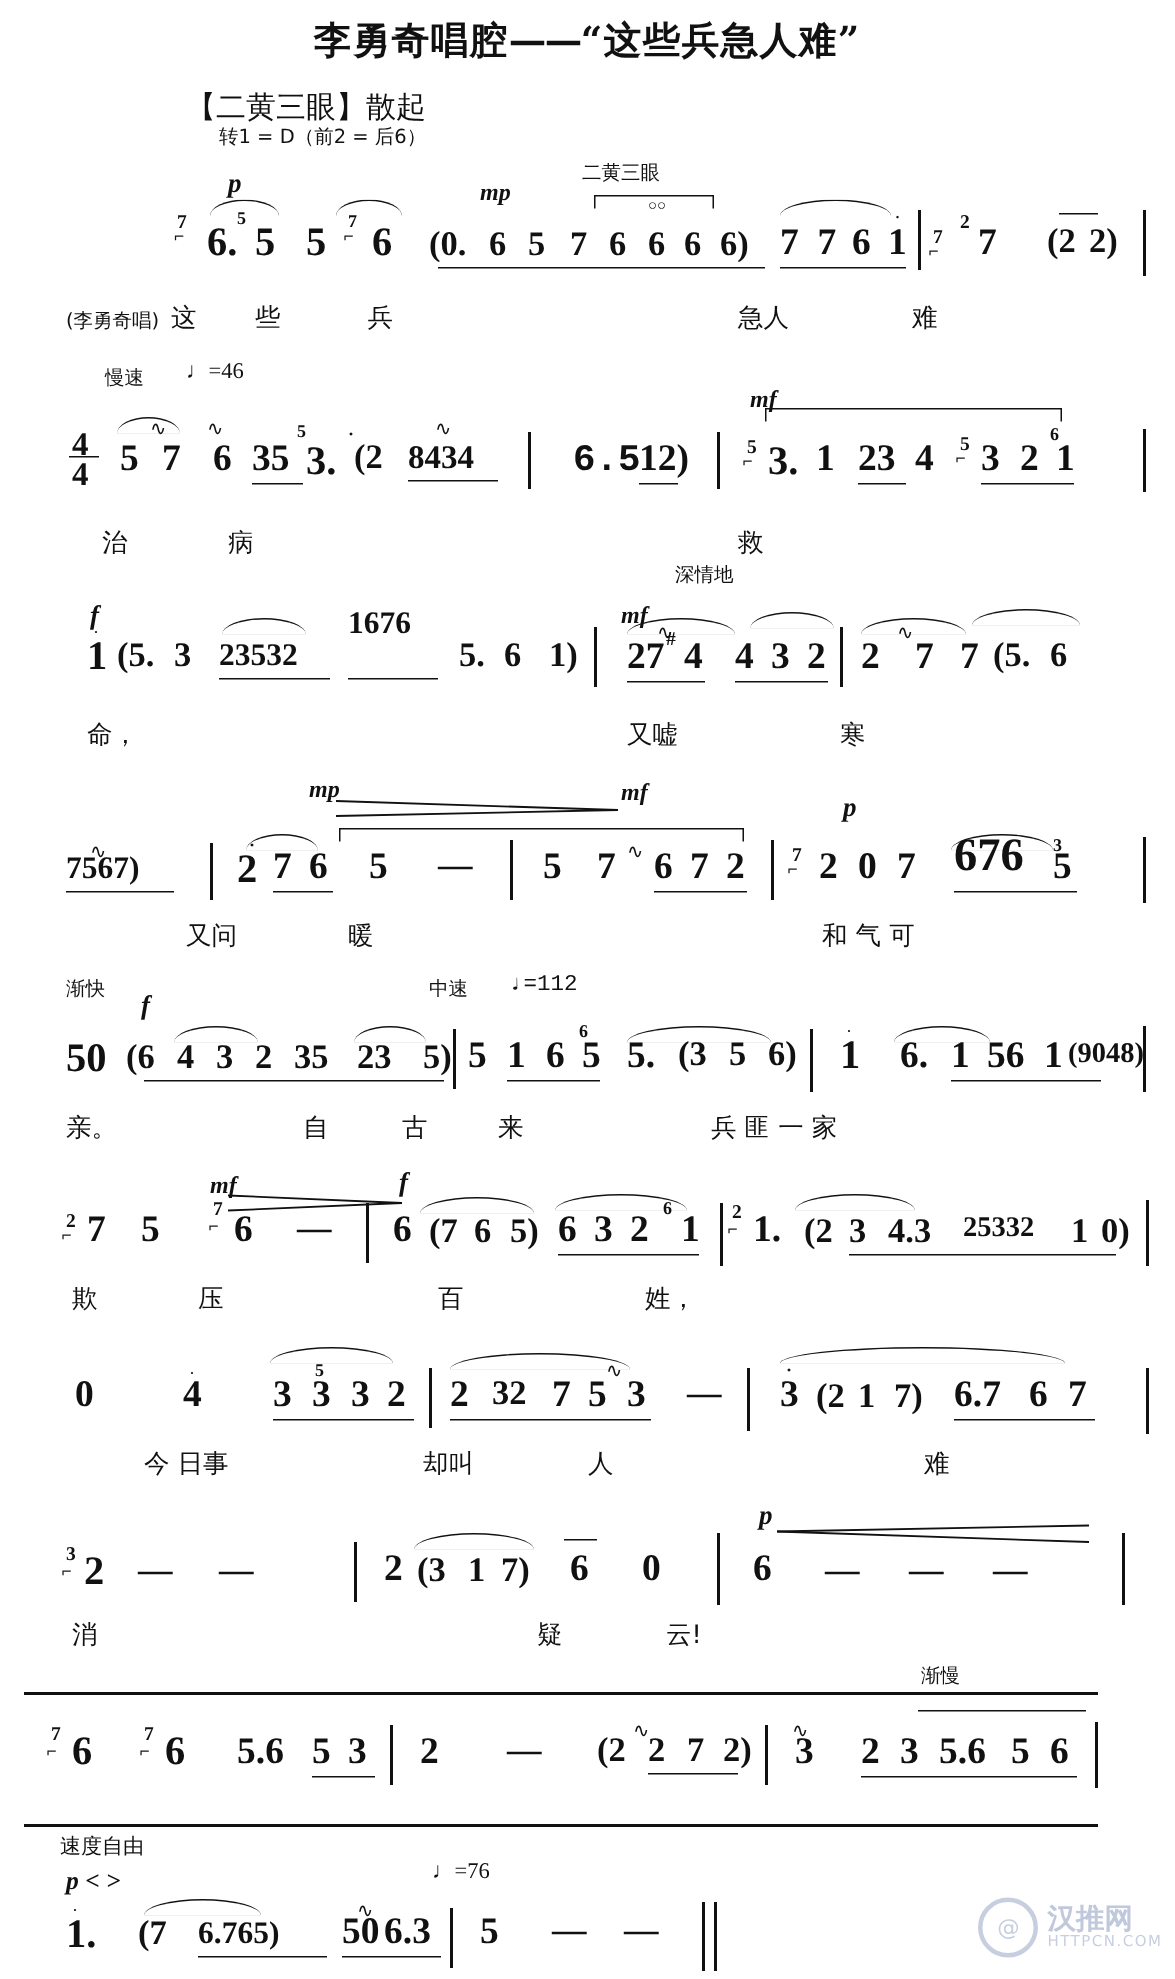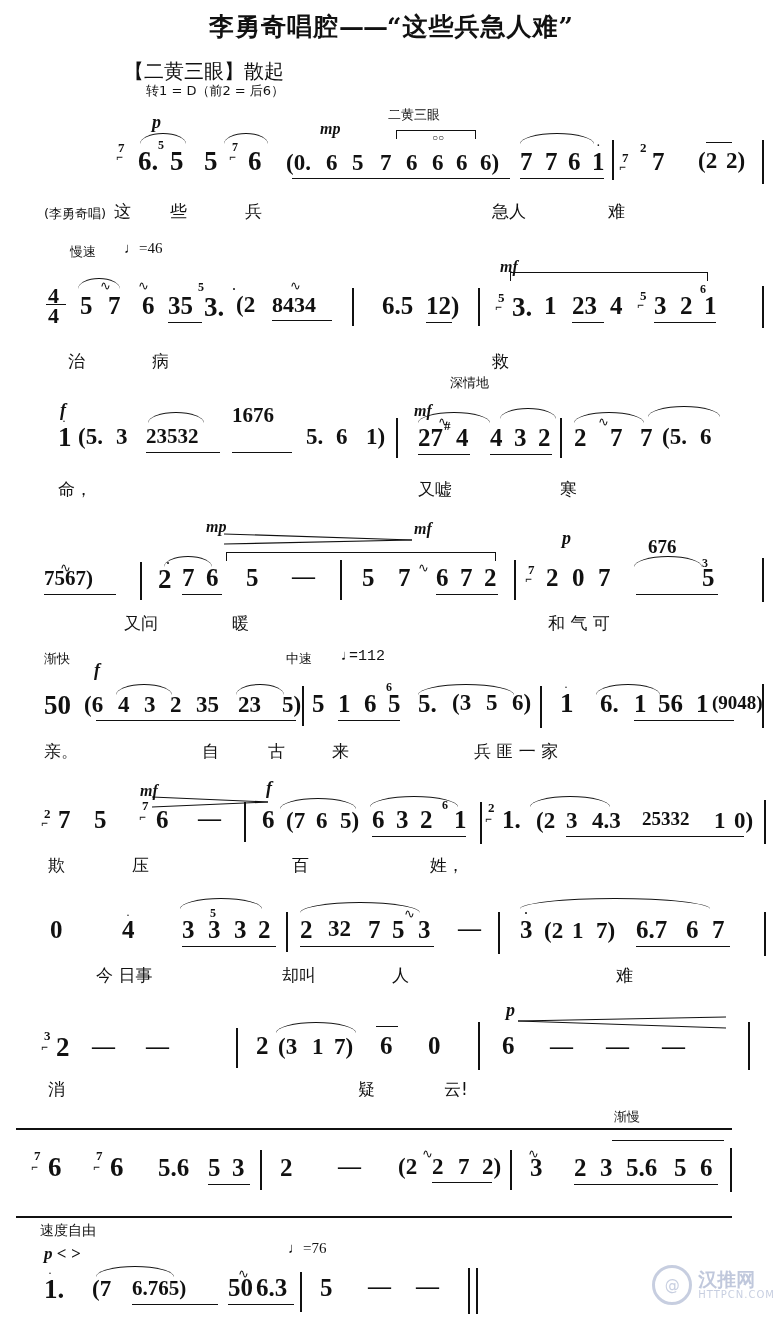--- a/index.html
+++ b/index.html
@@ -206,21 +206,21 @@
   <div class="t num" style="left:142px; top:292px; font-size:25px;">6</div>
   <div class="t num" style="left:168px; top:292px; font-size:25px;">35</div>
   <div class="hline" style="left:168px; top:322px; width:34px;"></div>
   <div class="t num" style="left:198px; top:280px; font-size:12px;">5</div>
   <div class="t num" style="left:204px; top:292px; font-size:27px;">3.</div>
   <div class="t num" style="left:236px; top:292px; font-size:23px;">(2</div>
   <div class="t num" style="left:232px; top:282px; font-size:12px;">·</div>
   <div class="t num" style="left:272px; top:292px; font-size:22px;">8434</div>
   <div class="hline" style="left:272px; top:320px; width:60px;"></div>
   <div class="vline" style="left:352px; top:288px; height:38px;"></div>
-  <div class="t num" style="left:382px; top:292px; font-size:25px;">6.5</div>
+  <div class="t num" style="left:382px; top:292px; font-size:25px;font-family:Liberation Mono, monospace;">6.5</div>
   <div class="t num" style="left:426px; top:292px; font-size:25px;">12)</div>
   <div class="hline" style="left:426px; top:322px; width:26px;"></div>
   <div class="vline" style="left:478px; top:288px; height:38px;"></div>
 
   <div class="tie-box" style="left:510px; top:272px; width:196px;"></div>
   <div class="t num" style="left:498px; top:290px; font-size:13px;">5</div>
   <div class="t num" style="left:495px; top:300px; font-size:12px;">⌐</div>
   <div class="t num" style="left:512px; top:292px; font-size:27px;">3.</div>
   <div class="t num" style="left:544px; top:292px; font-size:25px;">1</div>
   <div class="t num" style="left:572px; top:292px; font-size:25px;">23</div>
@@ -315,21 +315,21 @@
   <div class="t num" style="left:436px; top:564px; font-size:25px;">6</div>
   <div class="t num" style="left:460px; top:564px; font-size:25px;">7</div>
   <div class="t num" style="left:484px; top:564px; font-size:25px;">2</div>
   <div class="hline" style="left:436px; top:594px; width:62px;"></div>
   <div class="vline" style="left:514px; top:560px; height:40px;"></div>
   <div class="t num" style="left:528px; top:562px; font-size:13px;">7</div>
   <div class="t num" style="left:525px; top:572px; font-size:12px;">⌐</div>
   <div class="t num" style="left:546px; top:564px; font-size:25px;">2</div>
   <div class="t num" style="left:572px; top:564px; font-size:25px;">0</div>
   <div class="t num" style="left:598px; top:564px; font-size:25px;">7</div>
-  <div class="t num" style="left:636px; top:536px; font-size:19px;margin-left:12px;">676</div>
+  <div class="t num" style="left:636px; top:552px; font-size:31px;">676</div>
   <div class="t num" style="left:702px; top:556px; font-size:12px;">3</div>
   <div class="t num" style="left:702px; top:564px; font-size:25px;">5</div>
   <div class="hline" style="left:636px; top:594px; width:82px;"></div>
   <div class="vline" style="left:762px; top:558px; height:44px;"></div>
 
   <div class="t lyric" style="left:124px; top:612px;">又问</div>
   <div class="t lyric" style="left:232px; top:612px;">暖</div>
   <div class="t lyric" style="left:548px; top:612px;">和 气 可</div>
 
   <div class="t cn" style="left:44px; top:650px; font-size:13px;">渐快</div>

